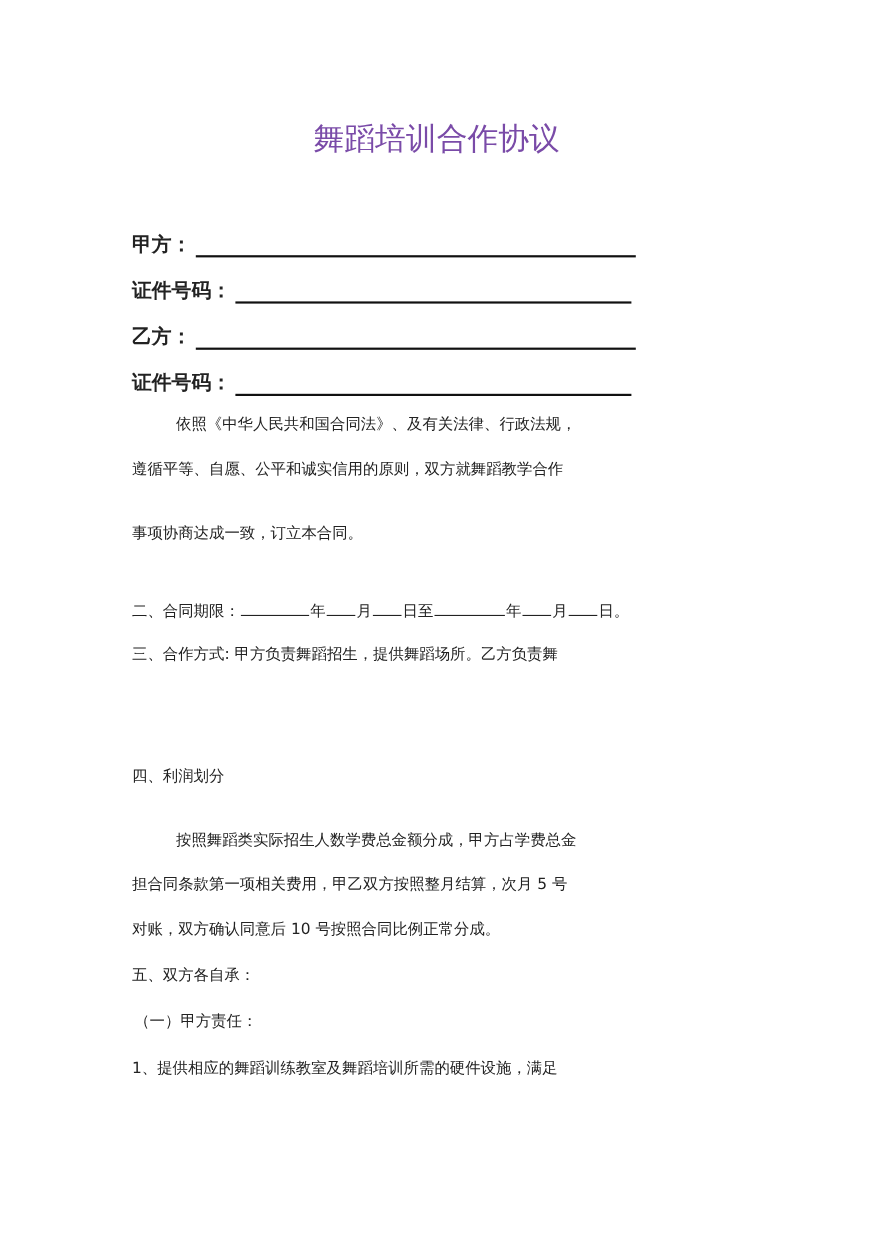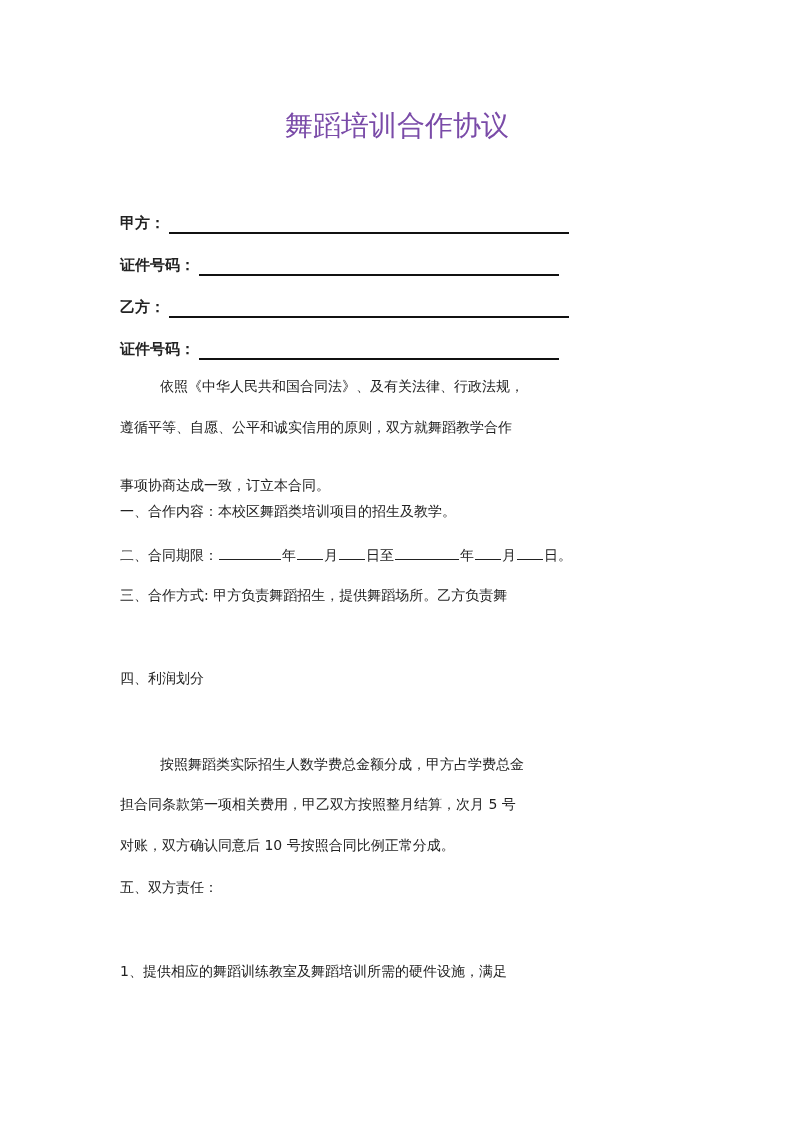--- a/index.html
+++ b/index.html
@@ -29,21 +29,21 @@
       line-height: 40px;
       color: #7a4ba8;
       letter-spacing: 0px;
     }
     .field-row {
       position: absolute;
       left: 120px;
       height: 32px;
       display: flex;
       align-items: flex-end;
-      font-size: 15px;
+      font-size: 18px;
       font-weight: bold;
       color: #222;
     }
     .field-label {
       white-space: nowrap;
       line-height: 26px;
     }
     .field-line {
       display: inline-block;
       height: 0;
@@ -87,29 +87,29 @@
   </div>
   <div class="field-row" style="top:330px;">
     <span class="field-label">证件号码：</span>
     <span class="field-line" style="width:360px; margin-left:4px;"></span>
   </div>
 
   <div class="line" style="top:372px; left:160px;">依照《中华人民共和国合同法》、及有关法律、行政法规，</div>
   <div class="line" style="top:413px;">遵循平等、自愿、公平和诚实信用的原则，双方就舞蹈教学合作</div>
   <div class="line" style="top:455px;margin-top:16px;">事项协商达成一致，订立本合同。</div>
 
-  <div class="line" style="top:497px;">一、合作内容：本校区舞蹈类培训项目的招生及教学。</div>
 
   <div class="line" style="top:539px;">
     <span>二、合同期限：</span><span class="blank" style="width:62px;"></span><span>年</span><span class="blank" style="width:26px;"></span><span>月</span><span class="blank" style="width:26px;"></span><span>日至</span><span class="blank" style="width:64px;"></span><span>年</span><span class="blank" style="width:26px;"></span><span>月</span><span class="blank" style="width:26px;"></span><span>日。</span>
   </div>
 
   <div class="line" style="top:581px;">三、合作方式: 甲方负责舞蹈招生，提供舞蹈场所。乙方负责舞</div>
 
-  <div class="line" style="top:664px;">四、利润划分</div>
+  <div class="line" style="top:692px;">四、利润划分</div>
   <div class="line" style="top:706px; left:160px;margin-top:44px;">按照舞蹈类实际招生人数学费总金额分成，甲方占学费总金</div>
   <div class="line" style="top:790px;">担合同条款第一项相关费用，甲乙双方按照整月结算，次月 5 号</div>
   <div class="line" style="top:783px;margin-top:48px;">对账，双方确认同意后 10 号按照合同比例正常分成。</div>
 
-  <div class="line" style="top:873px;">五、双方责任：</div>
+  <div class="line" style="top:873px;">五、双方各自承：</div>
+  <div class="line" style="top:915px; left:122px;">（一）甲方责任：</div>
   <div class="line" style="top:957px;">1、提供相应的舞蹈训练教室及舞蹈培训所需的硬件设施，满足</div>
 
 </div>
 
 </body></html>

